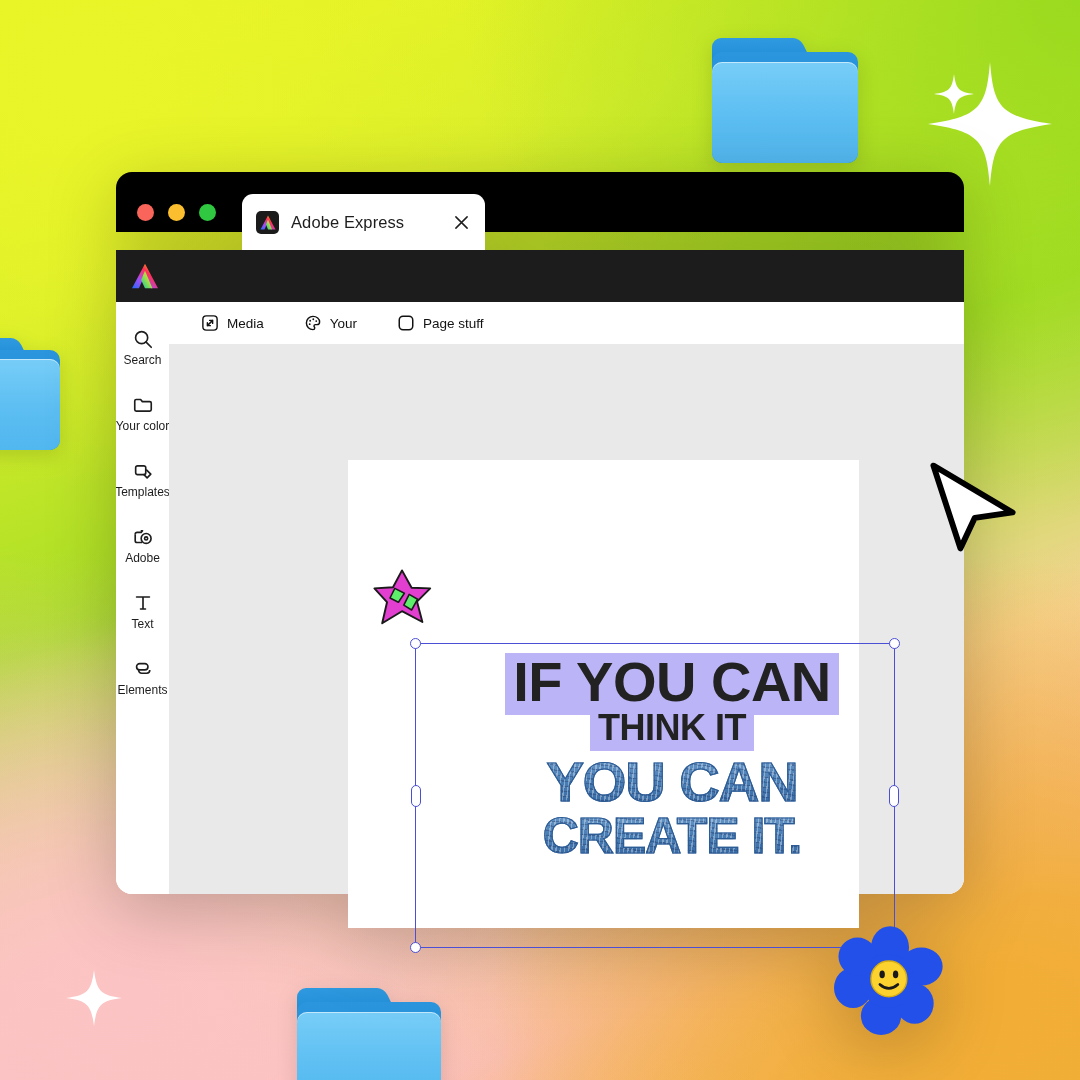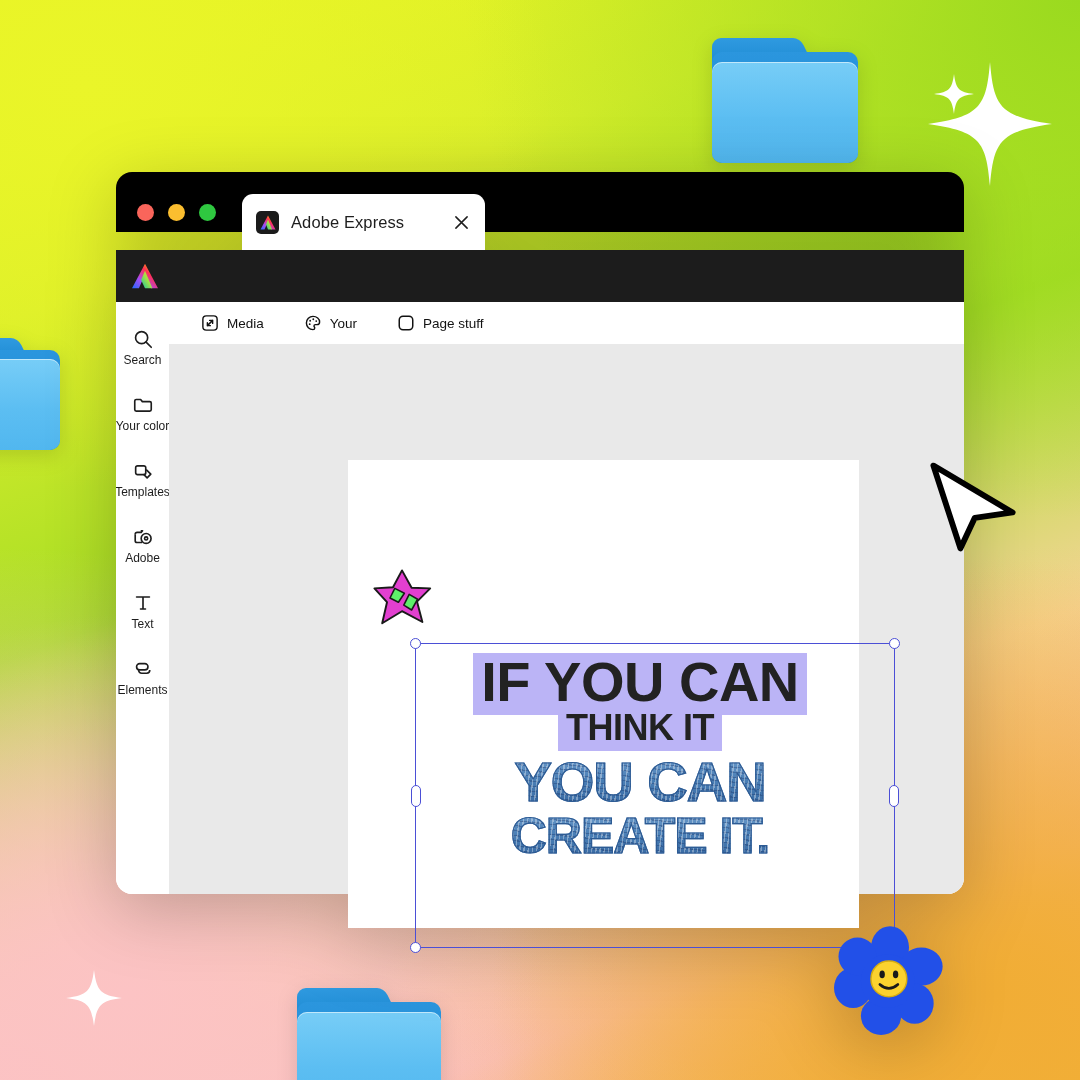--- a/index.html
+++ b/index.html
@@ -138,21 +138,21 @@
     position:absolute; left:53px; top:94px; width:795px; height:550px;
     background:#e9e9e9;
   }
   #canvas-page{
     position:absolute; left:232px; top:288px; width:511px; height:468px;
     background:#fff;
   }
 
   
   #art-text-block{
-    position:absolute; left:314px; top:481px; width:420px; height:254px;
+    position:absolute; left:346px; top:481px; width:420px; height:254px;
     text-align:center;
   }
   .line-hl{
     display:inline-block; background:#bbb4f6; color:#222;
     font-weight:bold; letter-spacing:-.5px; line-height:.96;
     padding:2px 8px 6px; font-family:"Liberation Sans", sans-serif;
   }
   #art-line1{ font-size:56px; }
   #art-line2{ font-size:36px; margin-top:-6px; }
   .line-denim{

